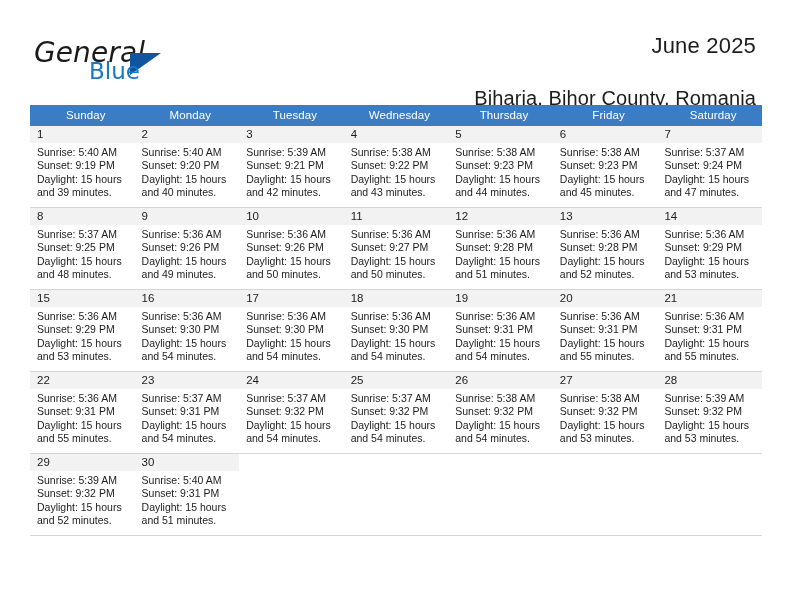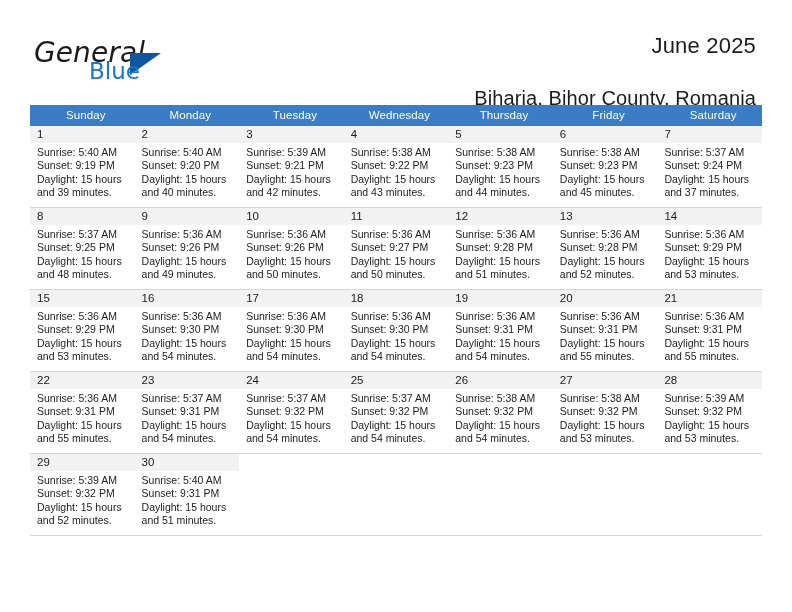--- a/index.html
+++ b/index.html
@@ -245,21 +245,21 @@
               </div>
             </div>
           </td>
           <td>
             <div class="cell filled">
               <div class="daynum-band">7</div>
               <div class="lines">
                 <div>Sunrise: 5:37 AM</div>
                 <div>Sunset: 9:24 PM</div>
                 <div>Daylight: 15 hours</div>
-                <div>and 37 minutes.</div>
+                <div>and 47 minutes.</div>
               </div>
             </div>
           </td>
         </tr>
         <tr>
           <td>
             <div class="cell filled">
               <div class="daynum-band">8</div>
               <div class="lines">
                 <div>Sunrise: 5:37 AM</div>

